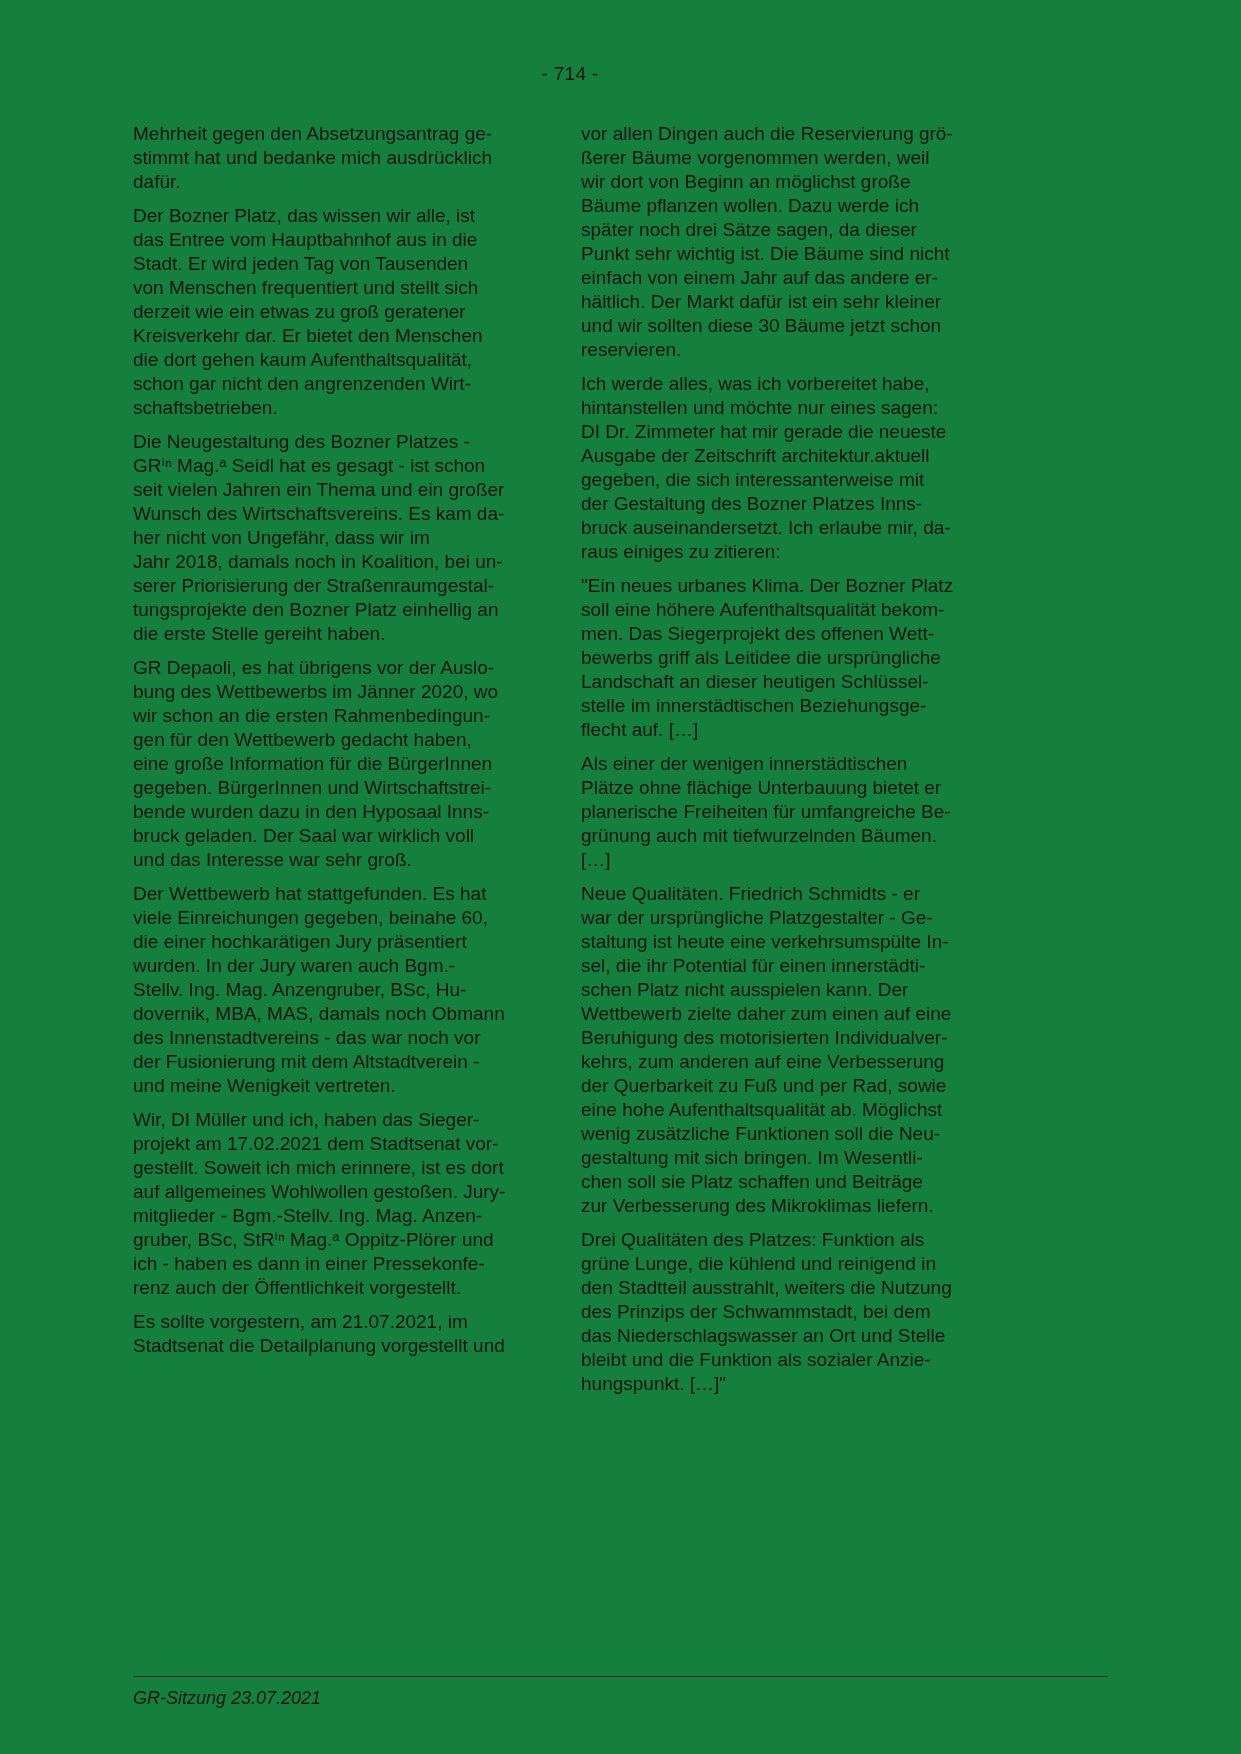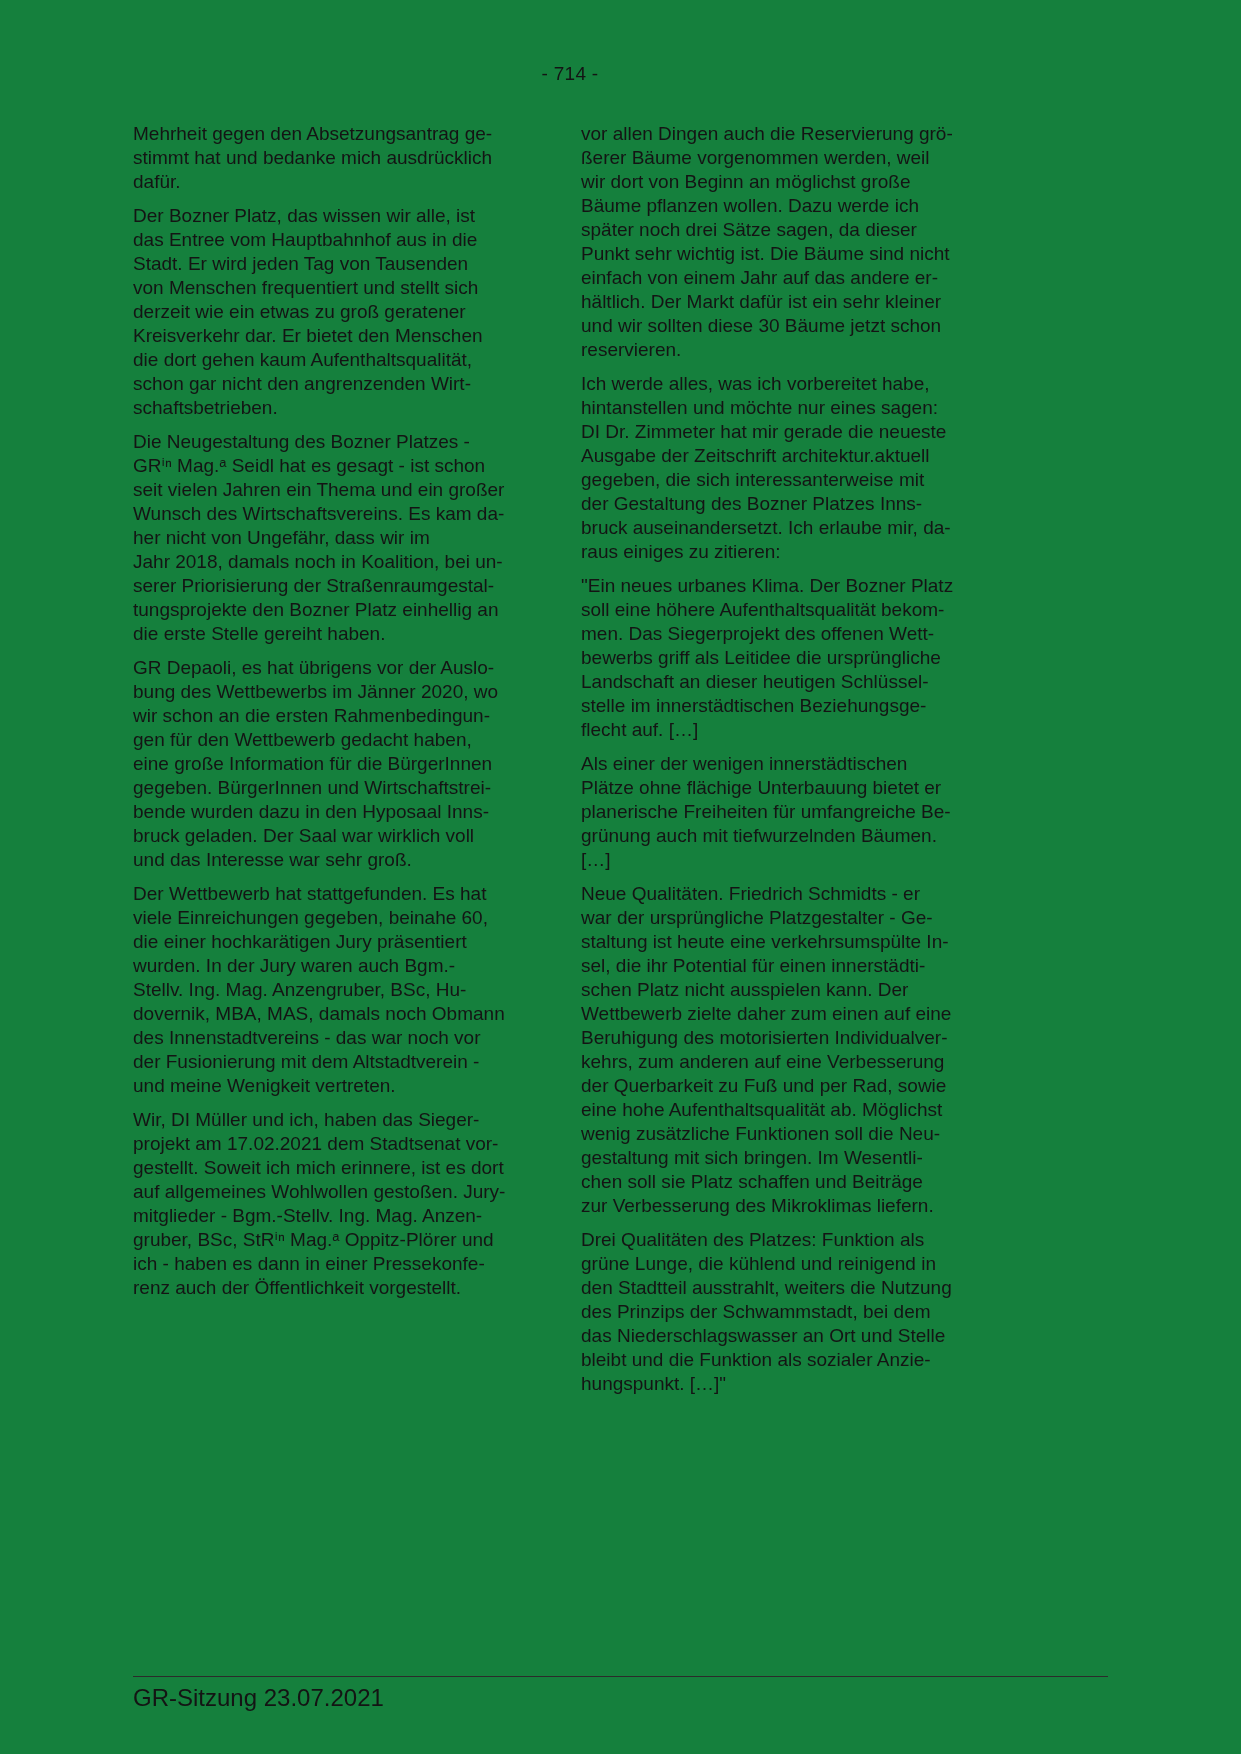--- a/index.html
+++ b/index.html
@@ -44,22 +44,23 @@
     left: 133px;
     top: 1676px;
     width: 975px;
     border: none;
     border-top: 1.5px solid #2b2b2b;
   }
   .footer-text {
     position: absolute;
     left: 133px;
     top: 1686px;
-    font-size: 24px;
+    font-size: 18px;
     line-height: 24px;
+    font-style: italic;
   }
 </style>
 </head>
 <body>
 
 <div class="page">
 
   <div class="page-number">- 714 -</div>
 
   <div class="columns">
@@ -105,20 +106,22 @@
 der Fusionierung mit dem Altstadtverein -
 und meine Wenigkeit vertreten.</p>
       <p>Wir, DI Müller und ich, haben das Sieger-
 projekt am 17.02.2021 dem Stadtsenat vor-
 gestellt. Soweit ich mich erinnere, ist es dort
 auf allgemeines Wohlwollen gestoßen. Jury-
 mitglieder - Bgm.-Stellv. Ing. Mag. Anzen-
 gruber, BSc, StRⁱⁿ Mag.ᵃ Oppitz-Plörer und
 ich - haben es dann in einer Pressekonfe-
 renz auch der Öffentlichkeit vorgestellt.</p>
+      <p>Es sollte vorgestern, am 21.07.2021, im
+Stadtsenat die Detailplanung vorgestellt und</p>
     </div>
 
     <div class="col">
       <p>vor allen Dingen auch die Reservierung grö-
 ßerer Bäume vorgenommen werden, weil
 wir dort von Beginn an möglichst große
 Bäume pflanzen wollen. Dazu werde ich
 später noch drei Sätze sagen, da dieser
 Punkt sehr wichtig ist. Die Bäume sind nicht
 einfach von einem Jahr auf das andere er-

